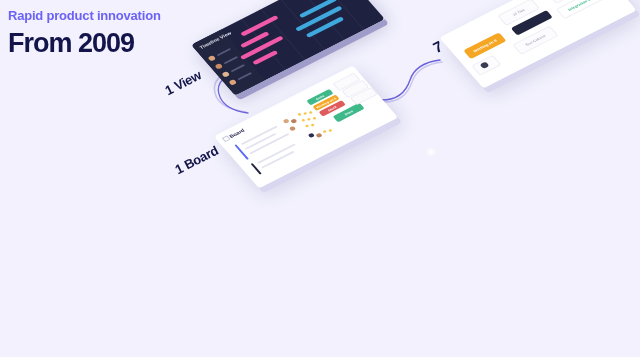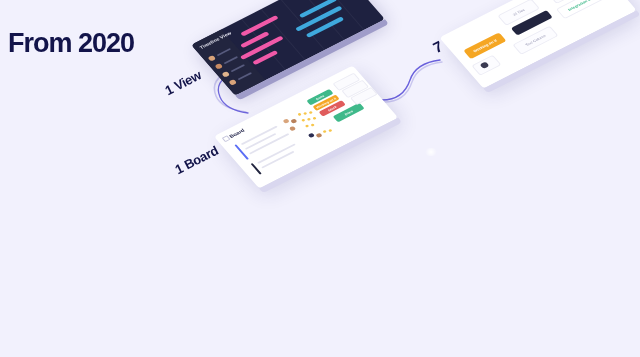--- a/index.html
+++ b/index.html
@@ -142,21 +142,22 @@
   .speck{
     position:absolute;border-radius:50%;
     background:radial-gradient(circle,#ffffff 0%,rgba(255,255,255,0) 72%);
   }
 </style>
 </head>
 <body>
 
 <div class="stage">
 
-  <div class="headline">From 2020</div>
+  <div class="eyebrow">Rapid product innovation</div>
+  <div class="headline">From 2009</div>
 
   <svg class="connectors" viewBox="0 0 640 357" width="640" height="357">
     <path d="M236,68 C214,76 212,86 216,96 C220,106 232,110 246,112" fill="none" stroke="#c9c6ef" stroke-width="1.6" stroke-linecap="round"></path>
     <path d="M238,70 C218,78 216,88 220,97 C224,107 234,111 248,113" fill="none" stroke="#5b51d8" stroke-width="1.3" stroke-linecap="round" opacity=".85"></path>
     <path d="M382,100 C398,100 406,92 410,80 C414,68 424,62 440,60" fill="none" stroke="#5b51d8" stroke-width="1.4" stroke-linecap="round" opacity=".9"></path>
     <path d="M384,102 C400,102 408,94 412,82 C416,70 426,64 442,62" fill="none" stroke="#c9c6ef" stroke-width="1.4" stroke-linecap="round"></path>
   </svg>
 
   <div class="callout" id="lbl-view">1 View</div>
   <div class="callout" id="lbl-board">1 Board</div>

